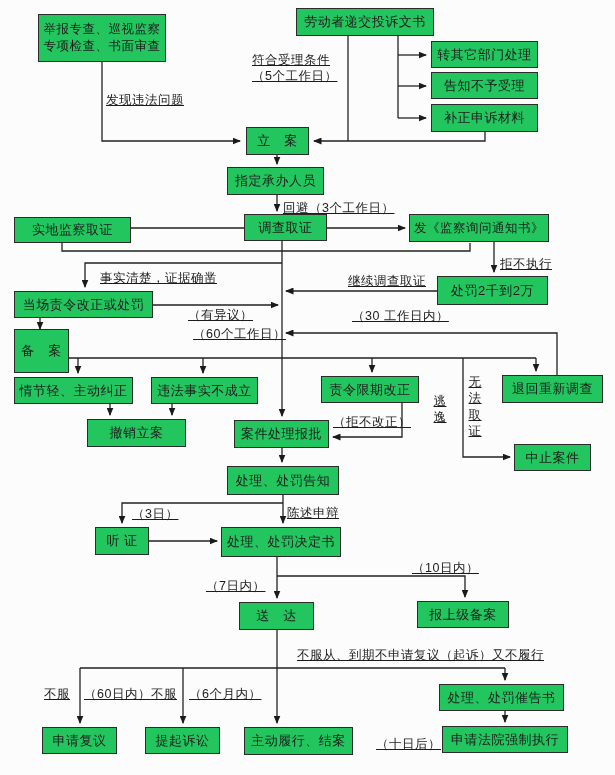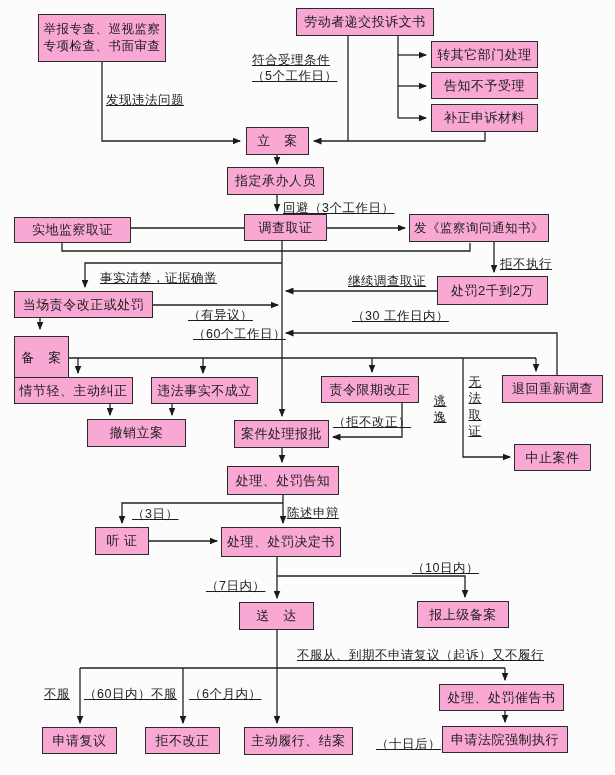--- a/index.html
+++ b/index.html
@@ -3,21 +3,21 @@
 <meta charset="utf-8">
 <style>
   html,body{margin:0;padding:0;background:#e9e9e9;}
   #stage{
     position:relative;width:615px;height:775px;background:#fcfcfc;
     font-family:"Liberation Sans","DejaVu Sans",sans-serif;
     color:#1c1c1c;overflow:hidden;
   }
   #wires{position:absolute;left:0;top:0;width:615px;height:775px;}
   .node{
-    position:absolute;box-sizing:border-box;border:1.4px solid #2b2b2b;background:#f9a8d4;
+    position:absolute;box-sizing:border-box;border:1.4px solid #2b2b2b;background:#22c55e;
     display:flex;align-items:center;justify-content:center;text-align:center;
     font-size:13px;line-height:1.35;white-space:pre-line;letter-spacing:0.5px;
   }
   .lbl{
     position:absolute;font-size:12.5px;line-height:1.3;white-space:pre-line;letter-spacing:0.5px;text-decoration:underline;
   }
   .vlbl{text-align:center;width:16px;}
 </style>
 </head>
 <body>
@@ -80,36 +80,36 @@
   <div class="node" style="left:296px;top:8px;width:138px;height:28px">劳动者递交投诉文书</div>
   <div class="node" style="left:431px;top:41px;width:107px;height:27px">转其它部门处理</div>
   <div class="node" style="left:431px;top:72px;width:107px;height:27px">告知不予受理</div>
   <div class="node" style="left:431px;top:104px;width:107px;height:28px">补正申诉材料</div>
   <div class="node" style="left:246px;top:127px;width:63px;height:28px">立　案</div>
   <div class="node" style="left:227px;top:167px;width:97px;height:28px">指定承办人员</div>
   <div class="node" style="left:244px;top:214px;width:83px;height:27px">调查取证</div>
   <div class="node" style="left:409px;top:214px;width:140px;height:28px;font-size:12.5px">发《监察询问通知书》</div>
   <div class="node" style="left:14px;top:217px;width:117px;height:26px">实地监察取证</div>
   <div class="node" style="left:14px;top:291px;width:139px;height:27px">当场责令改正或处罚</div>
-  <div class="node" style="left:14px;top:336px;width:55px;height:44px">备　案</div>
+  <div class="node" style="left:14px;top:329px;width:55px;height:44px">备　案</div>
   <div class="node" style="left:437px;top:276px;width:111px;height:29px">处罚2千到2万</div>
   <div class="node" style="left:14px;top:377px;width:119px;height:27px">情节轻、主动纠正</div>
   <div class="node" style="left:151px;top:377px;width:107px;height:27px">违法事实不成立</div>
   <div class="node" style="left:87px;top:419px;width:99px;height:28px">撤销立案</div>
   <div class="node" style="left:321px;top:376px;width:98px;height:27px">责令限期改正</div>
   <div class="node" style="left:502px;top:375px;width:101px;height:28px">退回重新调查</div>
   <div class="node" style="left:514px;top:444px;width:77px;height:27px">中止案件</div>
   <div class="node" style="left:234px;top:420px;width:95px;height:28px">案件处理报批</div>
   <div class="node" style="left:227px;top:466px;width:112px;height:29px">处理、处罚告知</div>
   <div class="node" style="left:95px;top:527px;width:54px;height:28px">听 证</div>
   <div class="node" style="left:221px;top:527px;width:120px;height:30px">处理、处罚决定书</div>
   <div class="node" style="left:239px;top:602px;width:75px;height:28px">送　达</div>
   <div class="node" style="left:417px;top:601px;width:92px;height:27px">报上级备案</div>
   <div class="node" style="left:42px;top:727px;width:75px;height:27px">申请复议</div>
-  <div class="node" style="left:145px;top:727px;width:75px;height:27px">拒不改正</div>
+  <div class="node" style="left:145px;top:727px;width:75px;height:27px">提起诉讼</div>
   <div class="node" style="left:244px;top:727px;width:109px;height:28px">主动履行、结案</div>
   <div class="node" style="left:439px;top:684px;width:125px;height:27px">处理、处罚催告书</div>
   <div class="node" style="left:442px;top:726px;width:126px;height:27px">申请法院强制执行</div>
 
   <div class="lbl" style="left:106px;top:92px">发现违法问题</div>
   <div class="lbl" style="left:252px;top:52px">符合受理条件
 （5个工作日）</div>
   <div class="lbl" style="left:283px;top:200px">回避（3个工作日）</div>
   <div class="lbl" style="left:500px;top:256px">拒不执行</div>
   <div class="lbl" style="left:348px;top:273px">继续调查取证</div>

